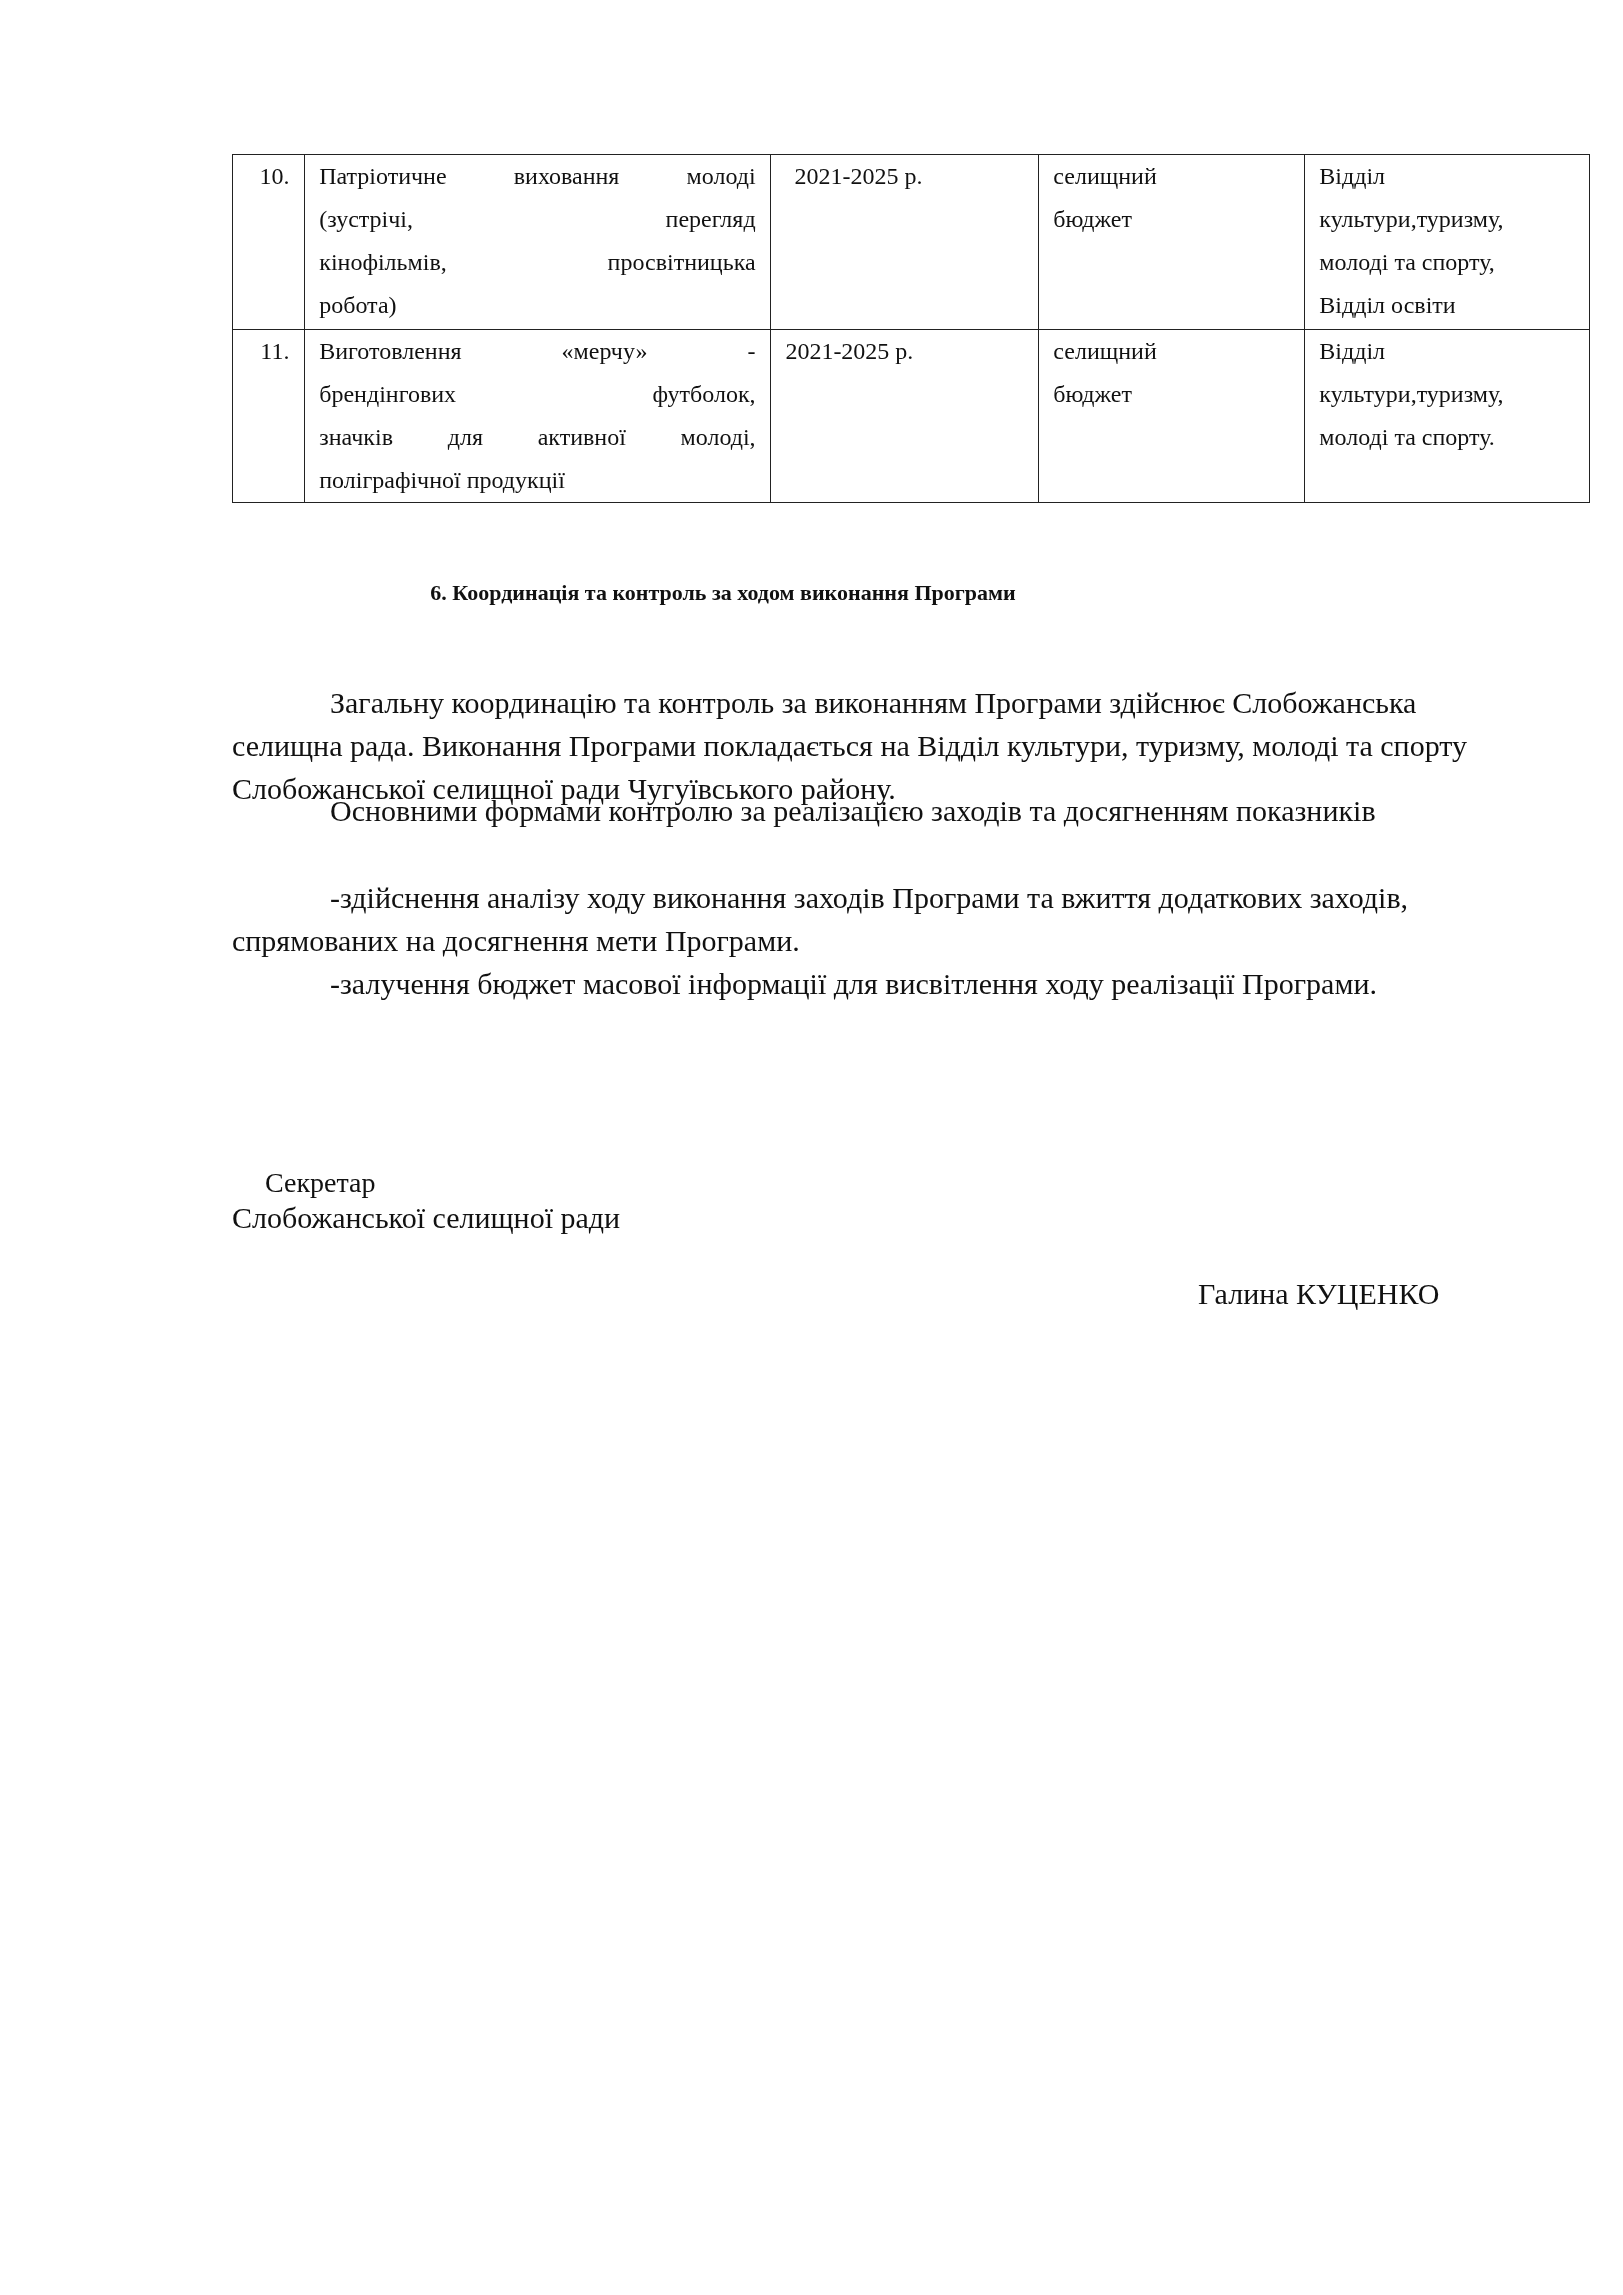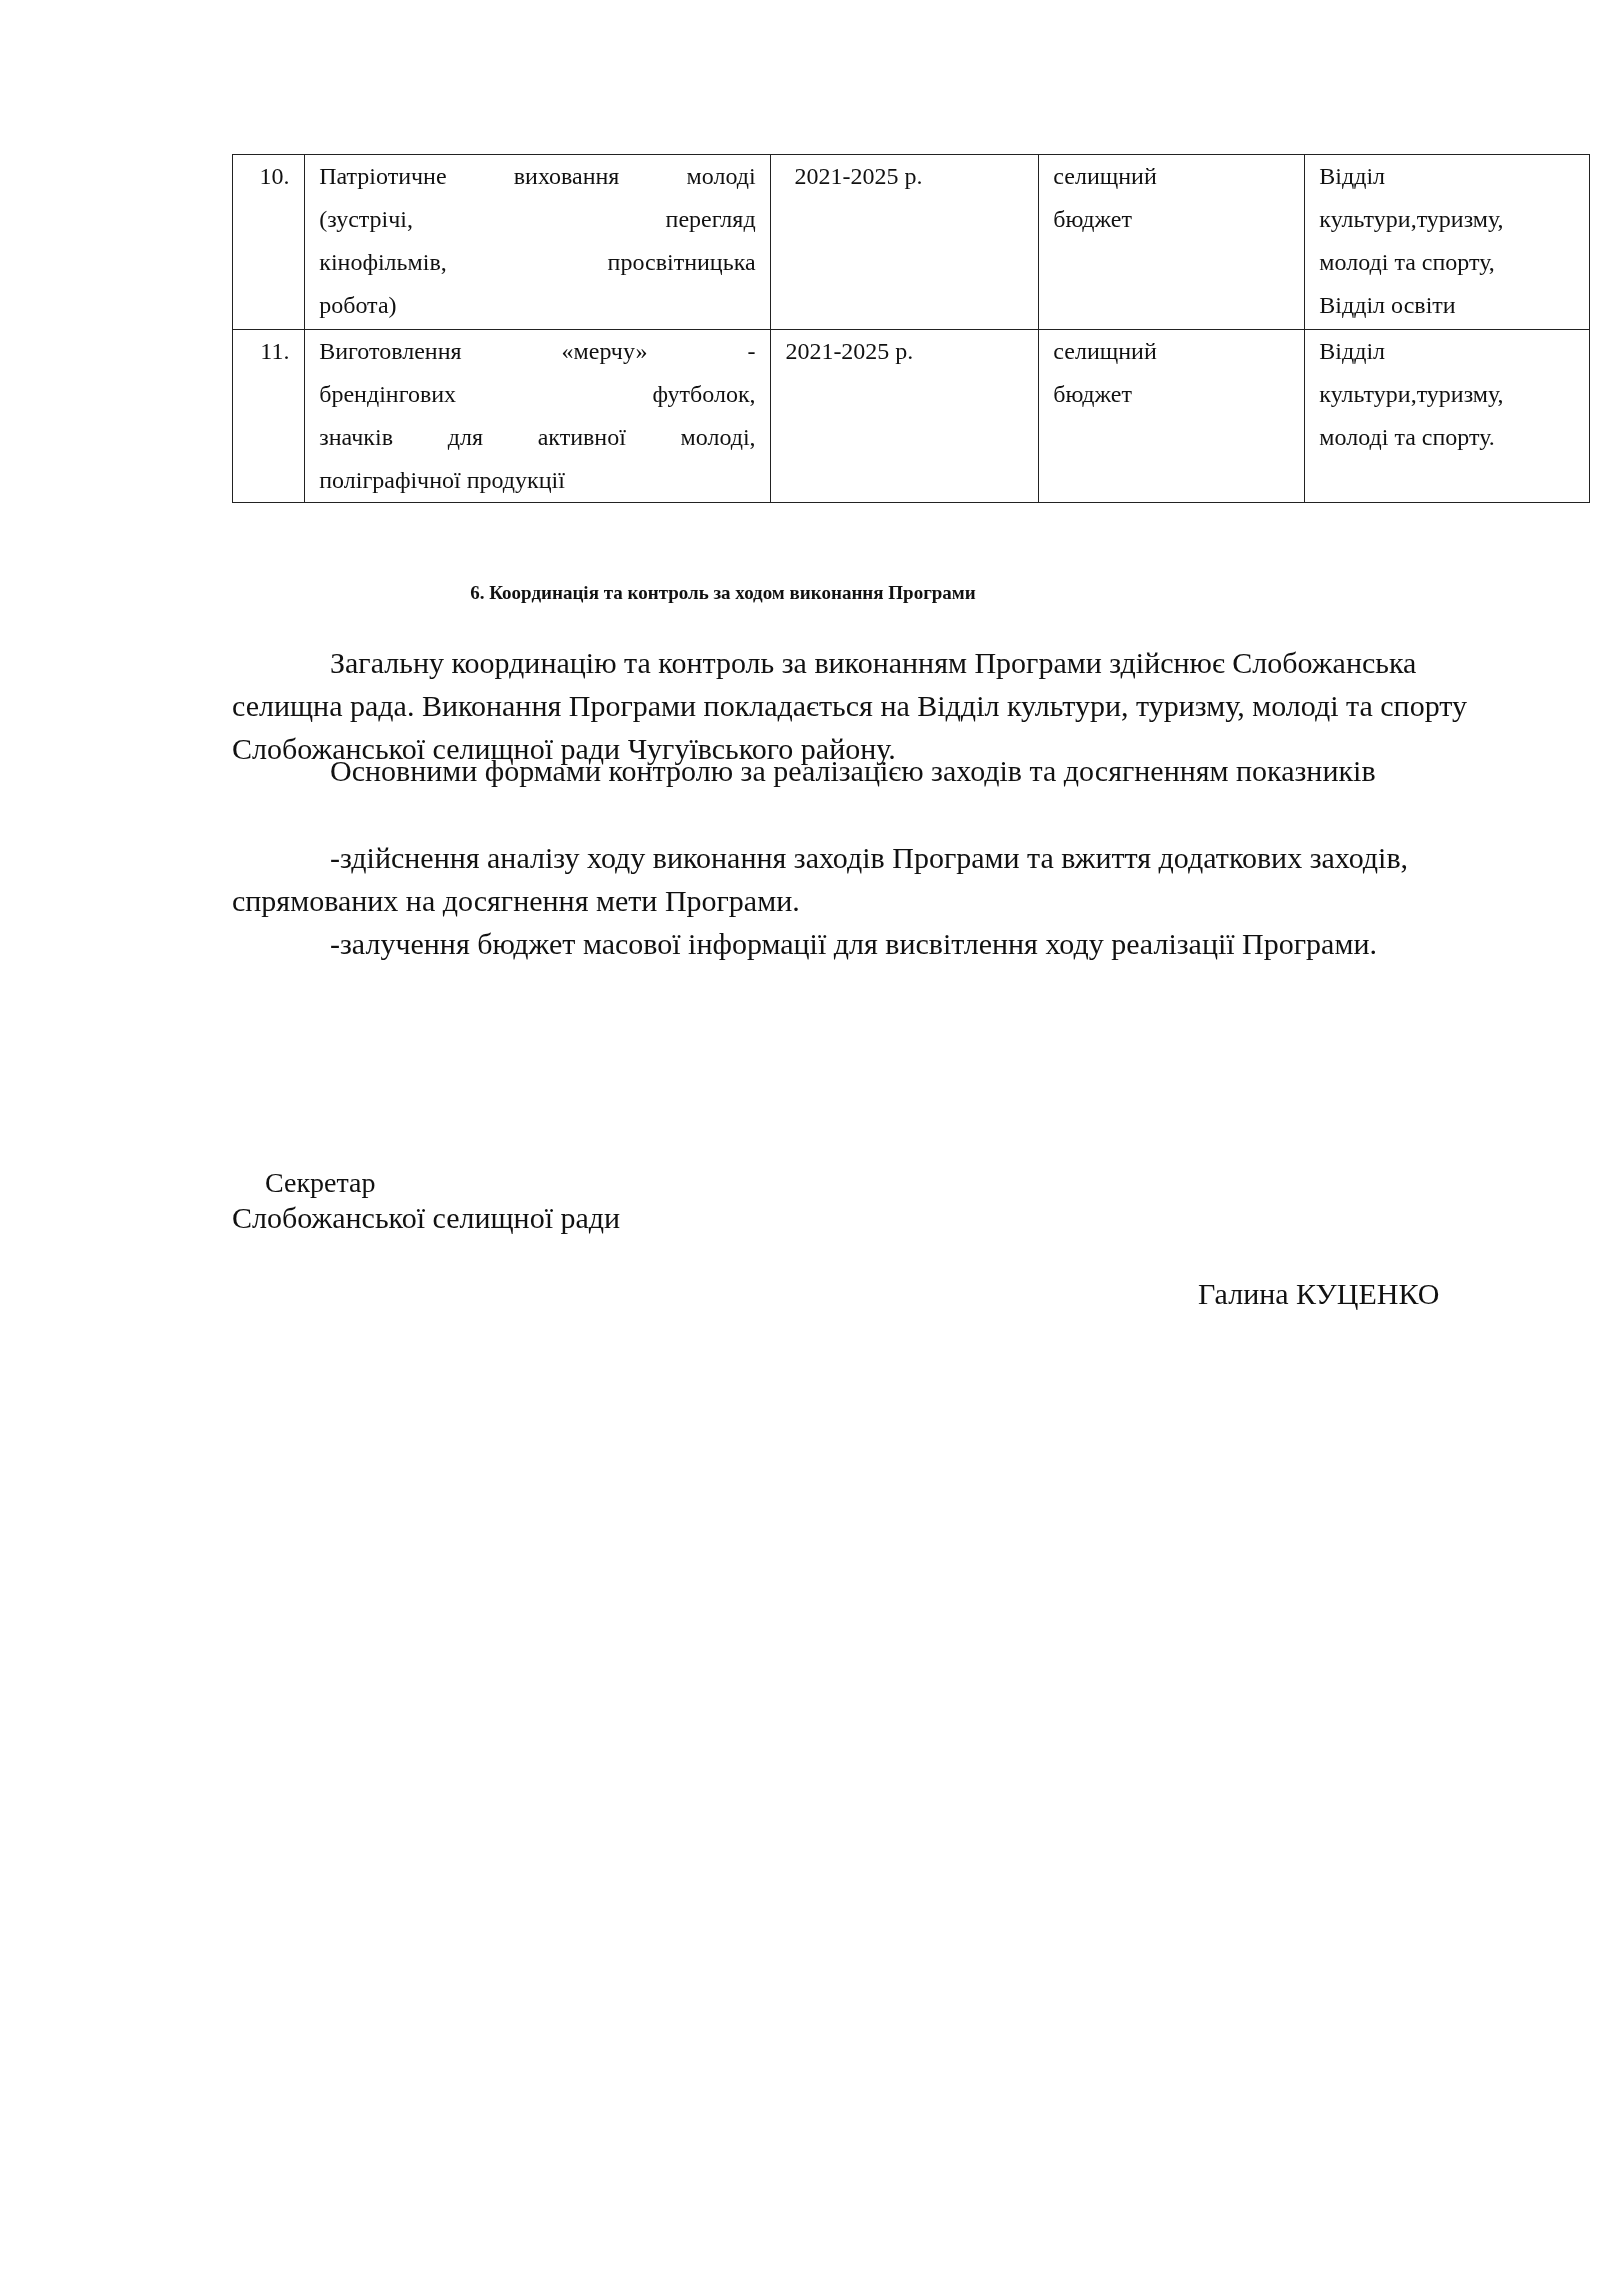--- a/index.html
+++ b/index.html
@@ -27,28 +27,28 @@
   td.c-src { width:236px; }
   td.c-resp { width:255px; }
   .row10 td { height:174px; }
   .row11 td { height:171px; }
   .term-indent { padding-left:9.2px; }
   .jl { display:block; text-align:justify; text-align-last:justify; }
   .jl.last { text-align-last:left; }
 
   .heading {
     position:absolute; left:0; width:1373px; top:571px;
-    text-align:center; font-weight:bold; font-size:19px; line-height:43px;
+    text-align:center; font-weight:bold; font-size:22px; line-height:43px;
     padding-left:73px; box-sizing:border-box;
   }
   .para {
     position:absolute; left:232px; width:1303px;
     font-size:30px; line-height:43px;
   }
-  .para .ind { padding-left:98px; }
+  .para .ind { padding-left:98px;margin-top:40px; }
   .p1 { top:641px; }
   .p2 { top:749px; }
   .p3 { top:836px; }
   .p4 { top:922px; }
 
   .sig-title { position:absolute; left:232px; top:1161px; font-size:28px; line-height:43px;margin-left:33px; }
   .sig-org { position:absolute; left:232px; top:1196px; font-size:30px; line-height:43px;font-family:Liberation Serif, serif; }
   .sig-name { position:absolute; left:1198px; top:1272px; font-size:30px; line-height:43px; }
 </style>
 </head>

